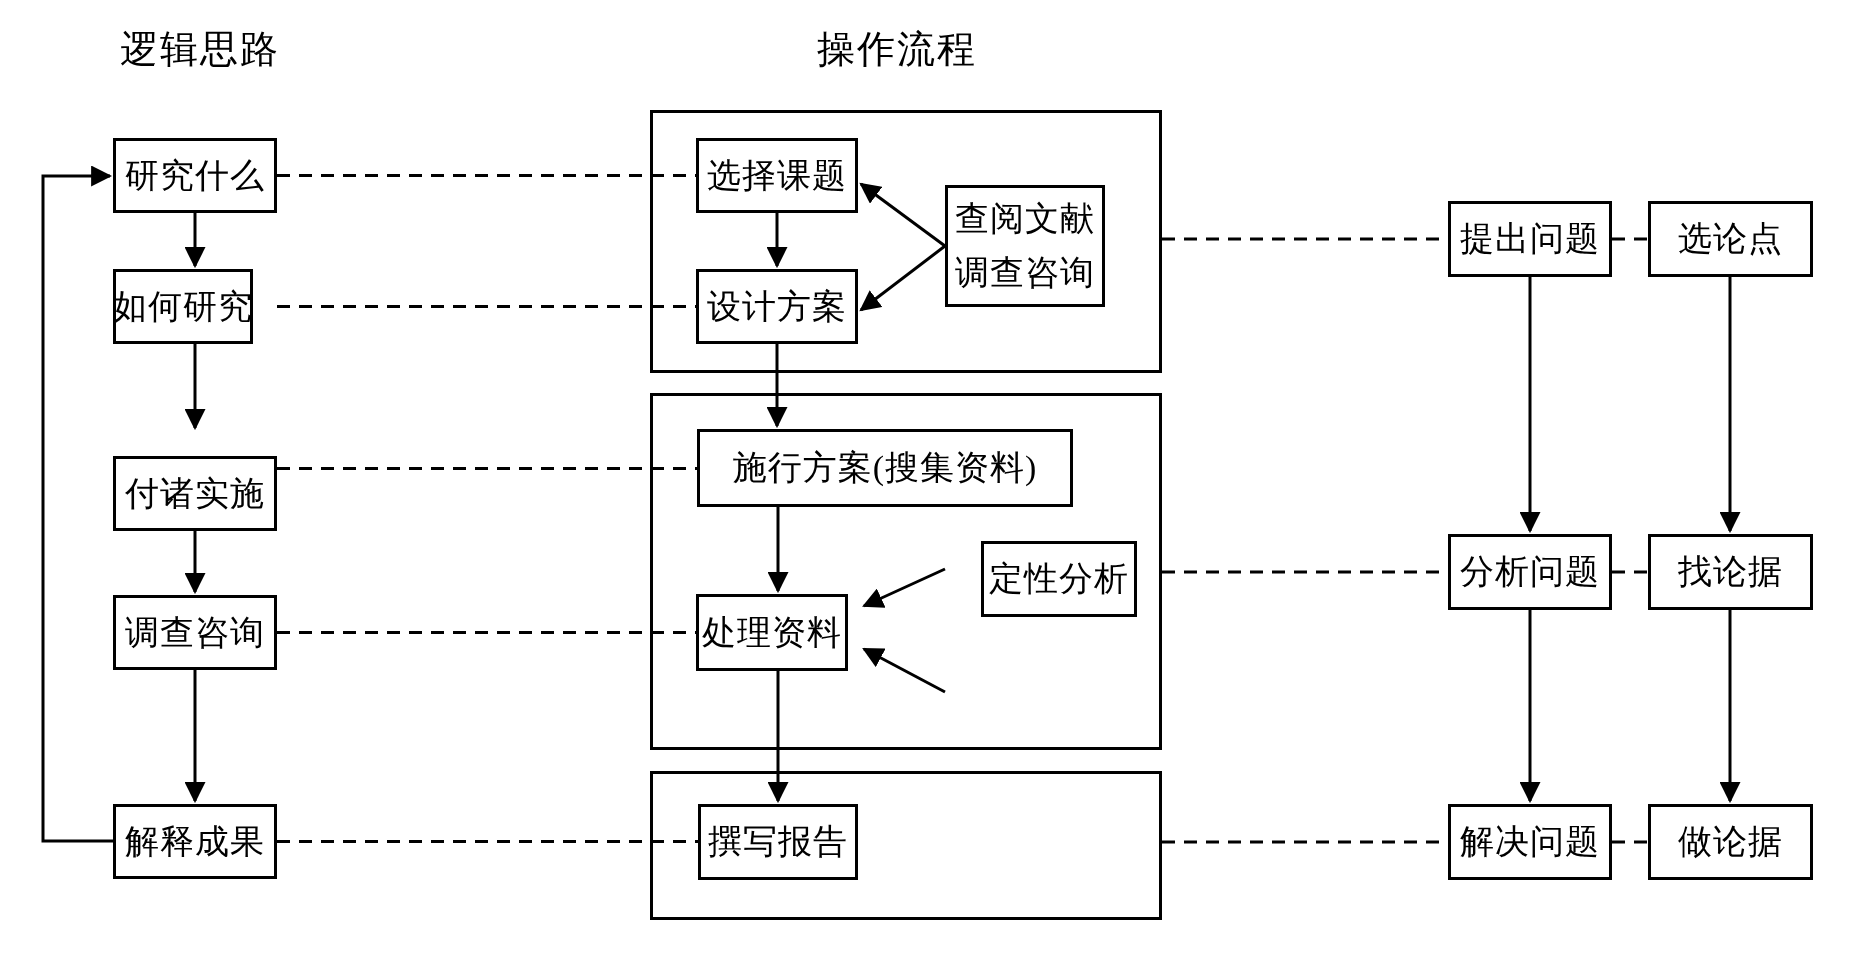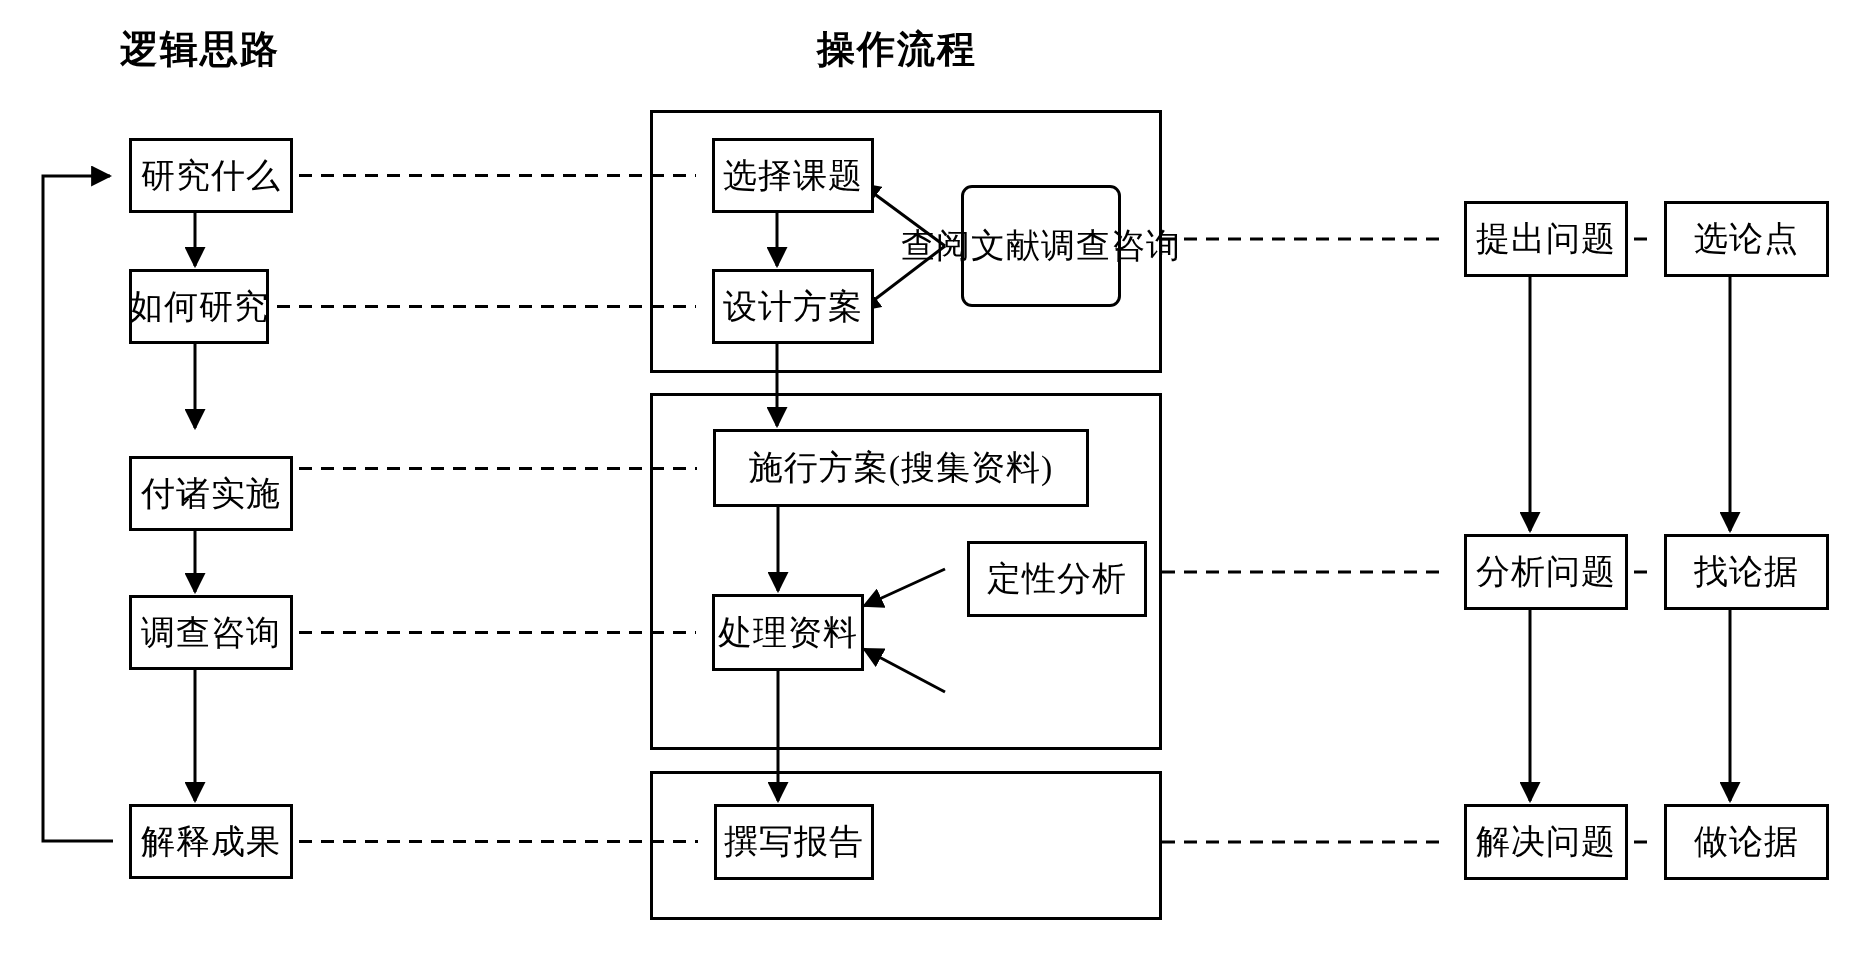--- a/index.html
+++ b/index.html
@@ -9,21 +9,21 @@
     background:#ffffff;
     font-family:"Liberation Serif","DejaVu Serif",serif;
     color:#000;
     overflow:hidden;
   }
   .hdr{
     position:absolute;
     width:300px;
     text-align:center;
     font-size:38px;
-    font-weight:700;
+    font-weight:400;
     letter-spacing:2px;
     z-index:4;
   }
   .container{
     position:absolute;
     border:3px solid #000;
     box-sizing:border-box;
     background:transparent;
     z-index:1;
   }
@@ -36,23 +36,22 @@
     border:3px solid #000;
     box-sizing:border-box;
     background:#ffffff;
     display:flex;
     align-items:center;
     justify-content:center;
     font-size:34px;
     white-space:nowrap;
     z-index:3;
     letter-spacing:1px;
-    margin-left:16px;
   }
-  .box.multiline{flex-direction:row;line-height:1.6;border-radius:11px;}
+  .box.multiline{flex-direction:column;line-height:1.6;}
 </style>
 </head>
 <body>
 
 <div id="canvas">
 
   <div class="hdr" style="left:50px;top:24px">逻辑思路</div>
   <div class="hdr" style="left:747px;top:24px">操作流程</div>
 
   <div class="container" style="left:650px;top:110px;width:512px;height:263px"></div>
@@ -111,21 +110,21 @@
   <div class="box" style="left:113px;top:804px;width:164px;height:75px">解释成果</div>
 
   <div class="box" style="left:696px;top:138px;width:162px;height:75px">选择课题</div>
   <div class="box" style="left:696px;top:269px;width:162px;height:75px">设计方案</div>
   <div class="box multiline" style="left:945px;top:185px;width:160px;height:122px">
     <div>查阅文献</div>
     <div>调查咨询</div>
   </div>
   <div class="box" style="left:697px;top:429px;width:376px;height:78px">施行方案(搜集资料)</div>
   <div class="box" style="left:696px;top:594px;width:152px;height:77px">处理资料</div>
-  <div class="box" style="left:951px;top:541px;width:180px;height:76px">定性分析</div>
+  <div class="box" style="left:981px;top:541px;width:156px;height:76px">定性分析</div>
   <div class="box" style="left:698px;top:804px;width:160px;height:76px">撰写报告</div>
 
   <div class="box" style="left:1448px;top:201px;width:164px;height:76px">提出问题</div>
   <div class="box" style="left:1648px;top:201px;width:165px;height:76px">选论点</div>
   <div class="box" style="left:1448px;top:534px;width:164px;height:76px">分析问题</div>
   <div class="box" style="left:1448px;top:804px;width:164px;height:76px">解决问题</div>
   <div class="box" style="left:1648px;top:534px;width:165px;height:76px">找论据</div>
   <div class="box" style="left:1648px;top:804px;width:165px;height:76px">做论据</div>
 
 </div>

